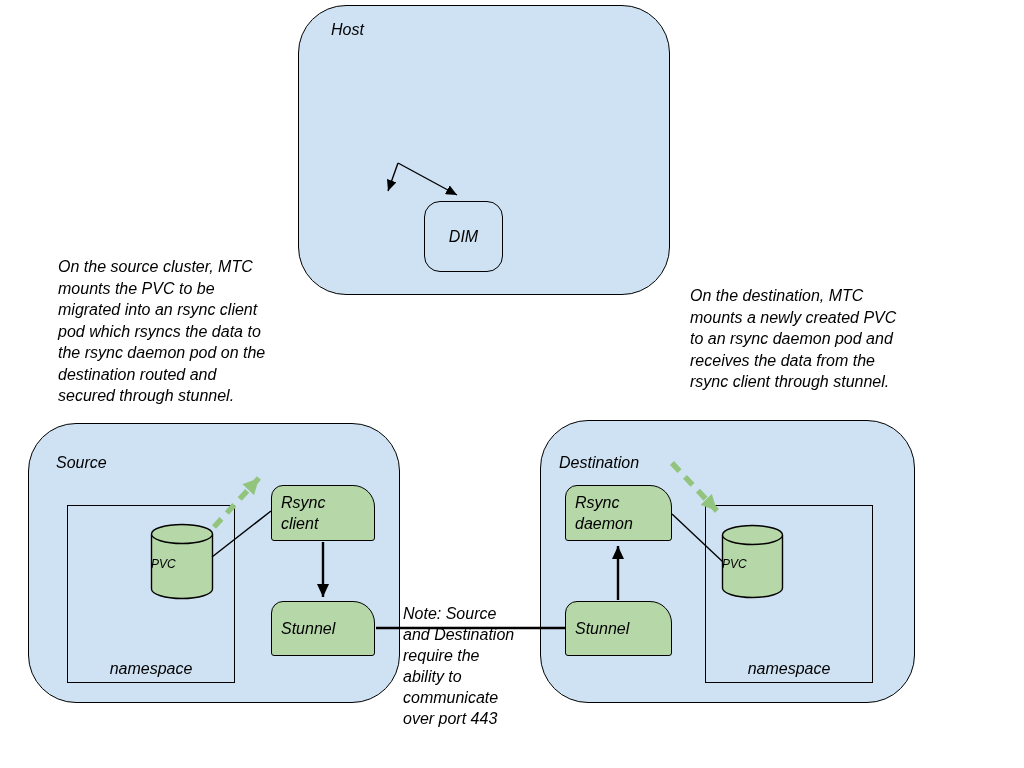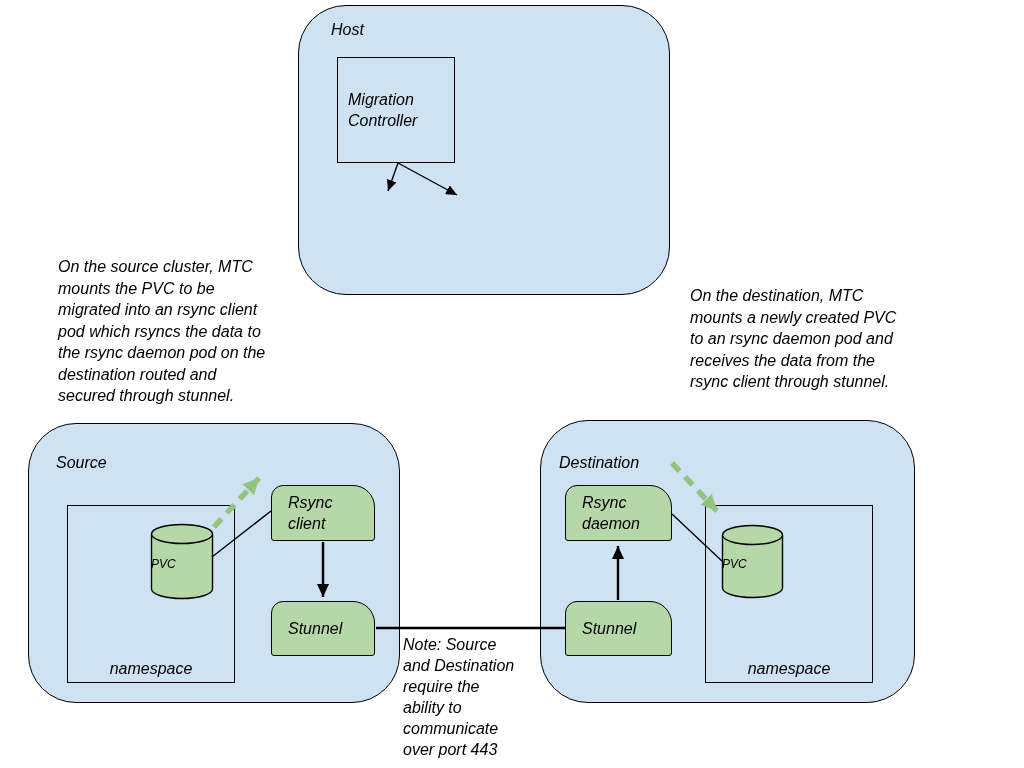--- a/index.html
+++ b/index.html
@@ -11,21 +11,21 @@
   }
   *{margin:0;padding:0;box-sizing:border-box;}
   body{background:var(--canvas_bg);font-family:"Liberation Sans",sans-serif;color:#000;}
   .canvas{position:relative;width:1024px;height:768px;background:var(--canvas_bg);overflow:hidden;font-style:italic;}
   .cluster{position:absolute;background:var(--cluster_fill);border:1.5px solid var(--line_black);border-radius:48px;}
   .cluster-label{position:absolute;font-size:16px;}
   .rect-node{position:absolute;background:var(--cluster_fill);border:1.4px solid var(--line_black);display:flex;align-items:center;font-size:16px;line-height:21px;padding-left:10px;}
   .round-node{position:absolute;border:1.4px solid var(--line_black);border-radius:16px;display:flex;align-items:center;justify-content:center;font-size:16px;}
   .green{background:var(--node_green);}
   .blue{background:var(--cluster_fill);}
-  .flow-node{position:absolute;background:var(--node_green);border:1.4px solid var(--line_black);border-radius:12px 22px 3px 3px;display:flex;align-items:center;padding-left:16px;font-size:16px;line-height:21px;}
+  .flow-node{position:absolute;background:var(--node_green);border:1.4px solid var(--line_black);border-radius:12px 22px 3px 3px;display:flex;align-items:center;padding-left:9px;font-size:16px;line-height:21px;}
   .ns-box{position:absolute;background:var(--cluster_fill);border:1.3px solid var(--line_black);}
   .ns-label{position:absolute;font-size:16px;text-align:center;}
   .pvc-label{position:absolute;font-size:12px;}
   .para{position:absolute;font-size:16px;line-height:21.5px;white-space:pre-line;}
   .pre{white-space:pre-line;}
   svg.overlay{position:absolute;left:0;top:0;pointer-events:none;}
   .ln{stroke:var(--line_black);fill:none;}
   .ln-thin{stroke-width:1.4;}
   .ln-med{stroke-width:2.4;}
   .dash{stroke:var(--arrow_green);stroke-width:5.5;stroke-dasharray:11 8;fill:none;}
@@ -34,38 +34,37 @@
   .mk-g{fill:var(--arrow_green);}
 </style>
 </head>
 <body>
 
 <div class="canvas">
 
   <div class="cluster" style="left:298px;top:5px;width:372px;height:290px;">
     <span class="cluster-label" style="left:32px;top:15px;">Host</span>
   </div>
-  <div class="rect-node" style="left:337px;top:57px;width:118px;height:106px;">
-    <span class="pre">Migration
-Controller</span>
+  <div class="round-node blue" style="left:424px;top:201px;width:79px;height:71px;">
+    <span>DIM</span>
   </div>
 
   <div class="para" style="left:690px;top:285px;width:300px;">On the destination, MTC
 mounts a newly created PVC
 to an rsync daemon pod and
 receives the data from the
 rsync client through stunnel.</div>
   <div class="para" style="left:58px;top:256px;width:312px;">On the source cluster, MTC
 mounts the PVC to be
 migrated into an rsync client
 pod which rsyncs the data to
 the rsync daemon pod on the
 destination routed and
 secured through stunnel.</div>
-  <div class="para" style="left:403px;top:634px;width:150px;line-height:21px;">Note: Source
+  <div class="para" style="left:403px;top:603px;width:150px;line-height:21px;">Note: Source
 and Destination
 require the
 ability to
 communicate
 over port 443</div>
 
   <div class="cluster" style="left:28px;top:423px;width:372px;height:280px;">
     <span class="cluster-label" style="left:27px;top:30px;">Source</span>
   </div>
   <div class="ns-box" style="left:67px;top:505px;width:168px;height:178px;"></div>

